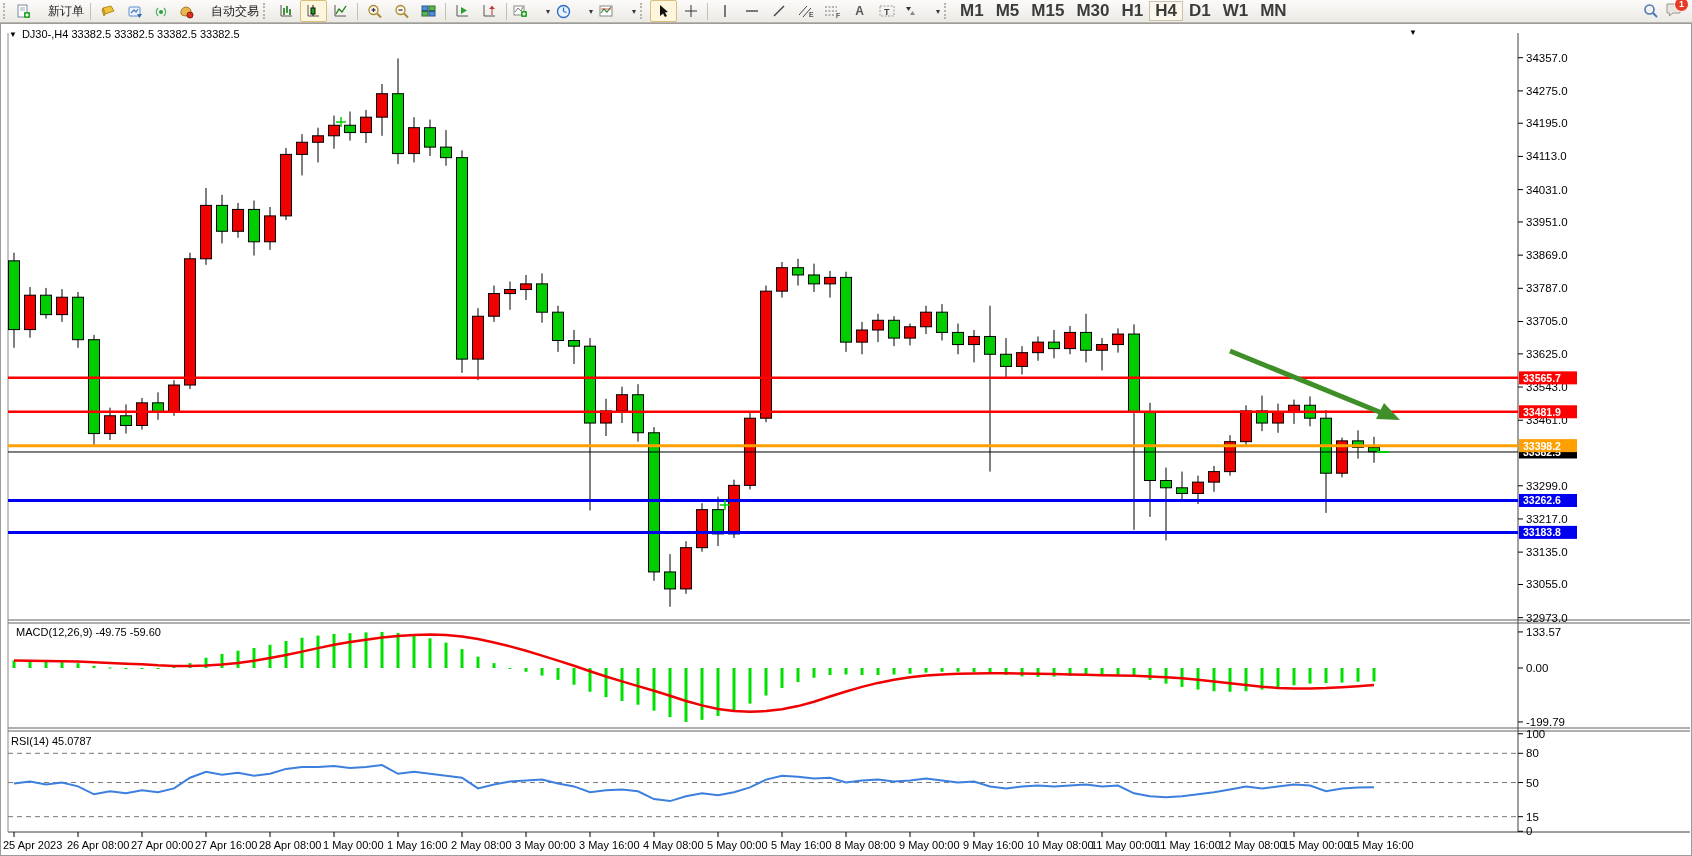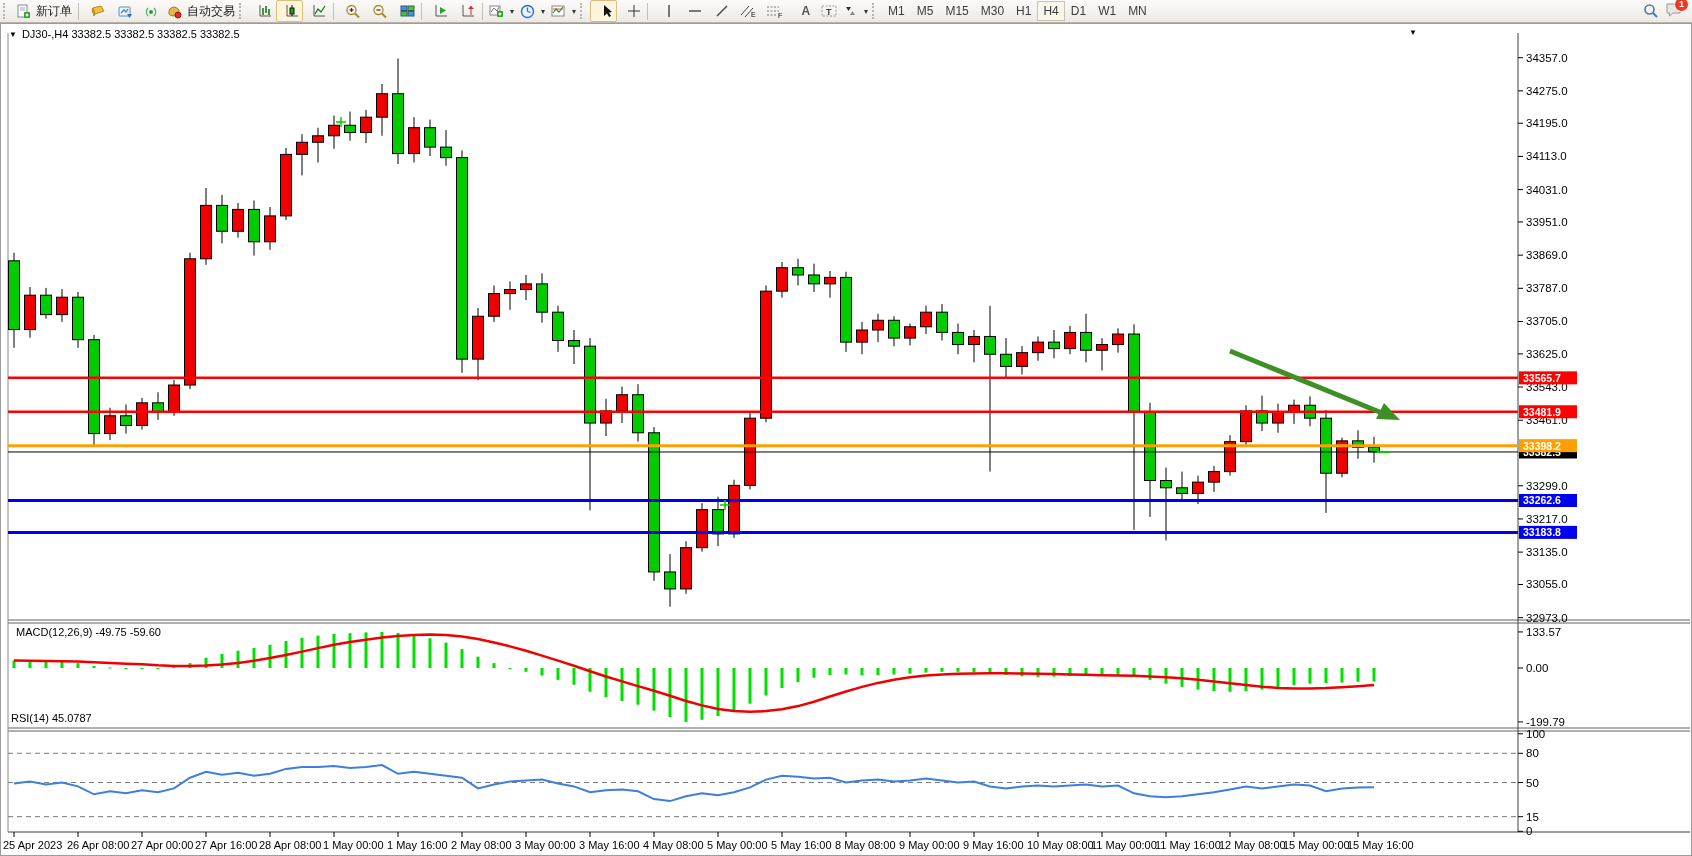--- a/index.html
+++ b/index.html
@@ -1,24 +1,24 @@
 <!DOCTYPE html>
 <html><head>
 <meta charset="utf-8">
 <style>
   html,body{margin:0;padding:0;}
   body{width:1692px;height:856px;position:relative;font-family:"Liberation Sans",sans-serif;background:#fff;overflow:hidden;}
   
   .toolbar{position:absolute;left:0;top:0;width:1692px;height:23px;background:linear-gradient(#fcfbfa,#eceae4);border-bottom:1px solid #b9b5ac;display:flex;align-items:center;padding:0 2px;box-sizing:border-box;}
   .grip{width:5px;height:16px;border-left:2px dotted #b8b4aa;margin:0 3px 0 1px;}
   .sep{width:1px;height:17px;background:#c4c0b7;margin:0 3px;}
-  .tb-btn{height:20px;min-width:21px;display:flex;align-items:center;justify-content:flex-end;gap:5px;padding:0 2px;border:1px solid transparent;border-radius:2px;font-size:12px;color:#1a1a1a;white-space:nowrap;}
+  .tb-btn{height:20px;min-width:21px;display:flex;align-items:center;justify-content:center;gap:17px;padding:0 2px;border:1px solid transparent;border-radius:2px;font-size:12px;color:#1a1a1a;white-space:nowrap;}
   .tb-btn.active{background:#fdf6dd;border-color:#d8bf7e;}
   .tb-btn .caret{font-size:8px;color:#333;margin-left:1px;}
-  .tf-btn{height:18px;padding:0 5px;font-size:12px;font-weight:normal;color:#3c3c3c;display:flex;align-items:center;border:1px solid transparent;}
+  .tf-btn{height:18px;padding:0 5px;font-size:17px;font-weight:bold;color:#3c3c3c;display:flex;align-items:center;border:1px solid transparent;}
   .tf-btn.active{background:#fbf7ea;border:1px solid #c9c2ae;}
   .toolbar-right{margin-left:auto;display:flex;align-items:center;gap:6px;padding-right:8px;}
   .chat-wrap{position:relative;}
   .badge{position:absolute;top:-5px;right:-7px;background:#e63b24;color:#fff;border-radius:8px;min-width:13px;height:13px;font-size:9px;font-weight:bold;display:flex;align-items:center;justify-content:center;border:1px solid #fff;}
   
   .chart-window{position:absolute;left:0;top:23px;width:1692px;height:833px;background:#fff;border:1px solid #9c9c9c;box-sizing:border-box;}
   .chart-title{position:absolute;left:8px;top:4px;font-size:11px;color:#000;display:flex;align-items:center;gap:5px;}
   .chart-title .tri{font-size:8px;}
   .panel-label{position:absolute;font-size:11px;color:#000;}
   .collapse-arrow{position:absolute;left:1408px;top:4px;font-size:8px;color:#000;}
@@ -264,21 +264,21 @@
   </div>
 </div>
 
 <div class="chart-window">
   <div class="chart-title">
     <span class="tri">▼</span>
     <span>DJ30-,H4  33382.5 33382.5 33382.5 33382.5</span>
   </div>
   <div class="collapse-arrow">▼</div>
   <div class="panel-label" style="left:15px;top:602px;">MACD(12,26,9) -49.75 -59.60</div>
-  <div class="panel-label" style="left:10px;top:688px;text-align:center;">RSI(14) 45.0787</div>
+  <div class="panel-label" style="left:10px;top:711px;text-align:center;">RSI(14) 45.0787</div>
 </div>
 
 <svg id="chart-svg" width="1692" height="856" style="position:absolute;left:0;top:0;pointer-events:none;">
     <line x1="8" y1="620" x2="1690" y2="620" stroke="#606060" stroke-width="1"></line>
     <line x1="8" y1="623" x2="1690" y2="623" stroke="#606060" stroke-width="1"></line>
     <line x1="8" y1="728" x2="1690" y2="728" stroke="#606060" stroke-width="1"></line>
     <line x1="8" y1="731" x2="1690" y2="731" stroke="#606060" stroke-width="1"></line>
     <line x1="8" y1="832" x2="1690" y2="832" stroke="#404040" stroke-width="1"></line>
     <line x1="1518" y1="33" x2="1518" y2="832" stroke="#404040"></line>
     <line x1="8" y1="33" x2="8" y2="832" stroke="#8a8a8a"></line>

